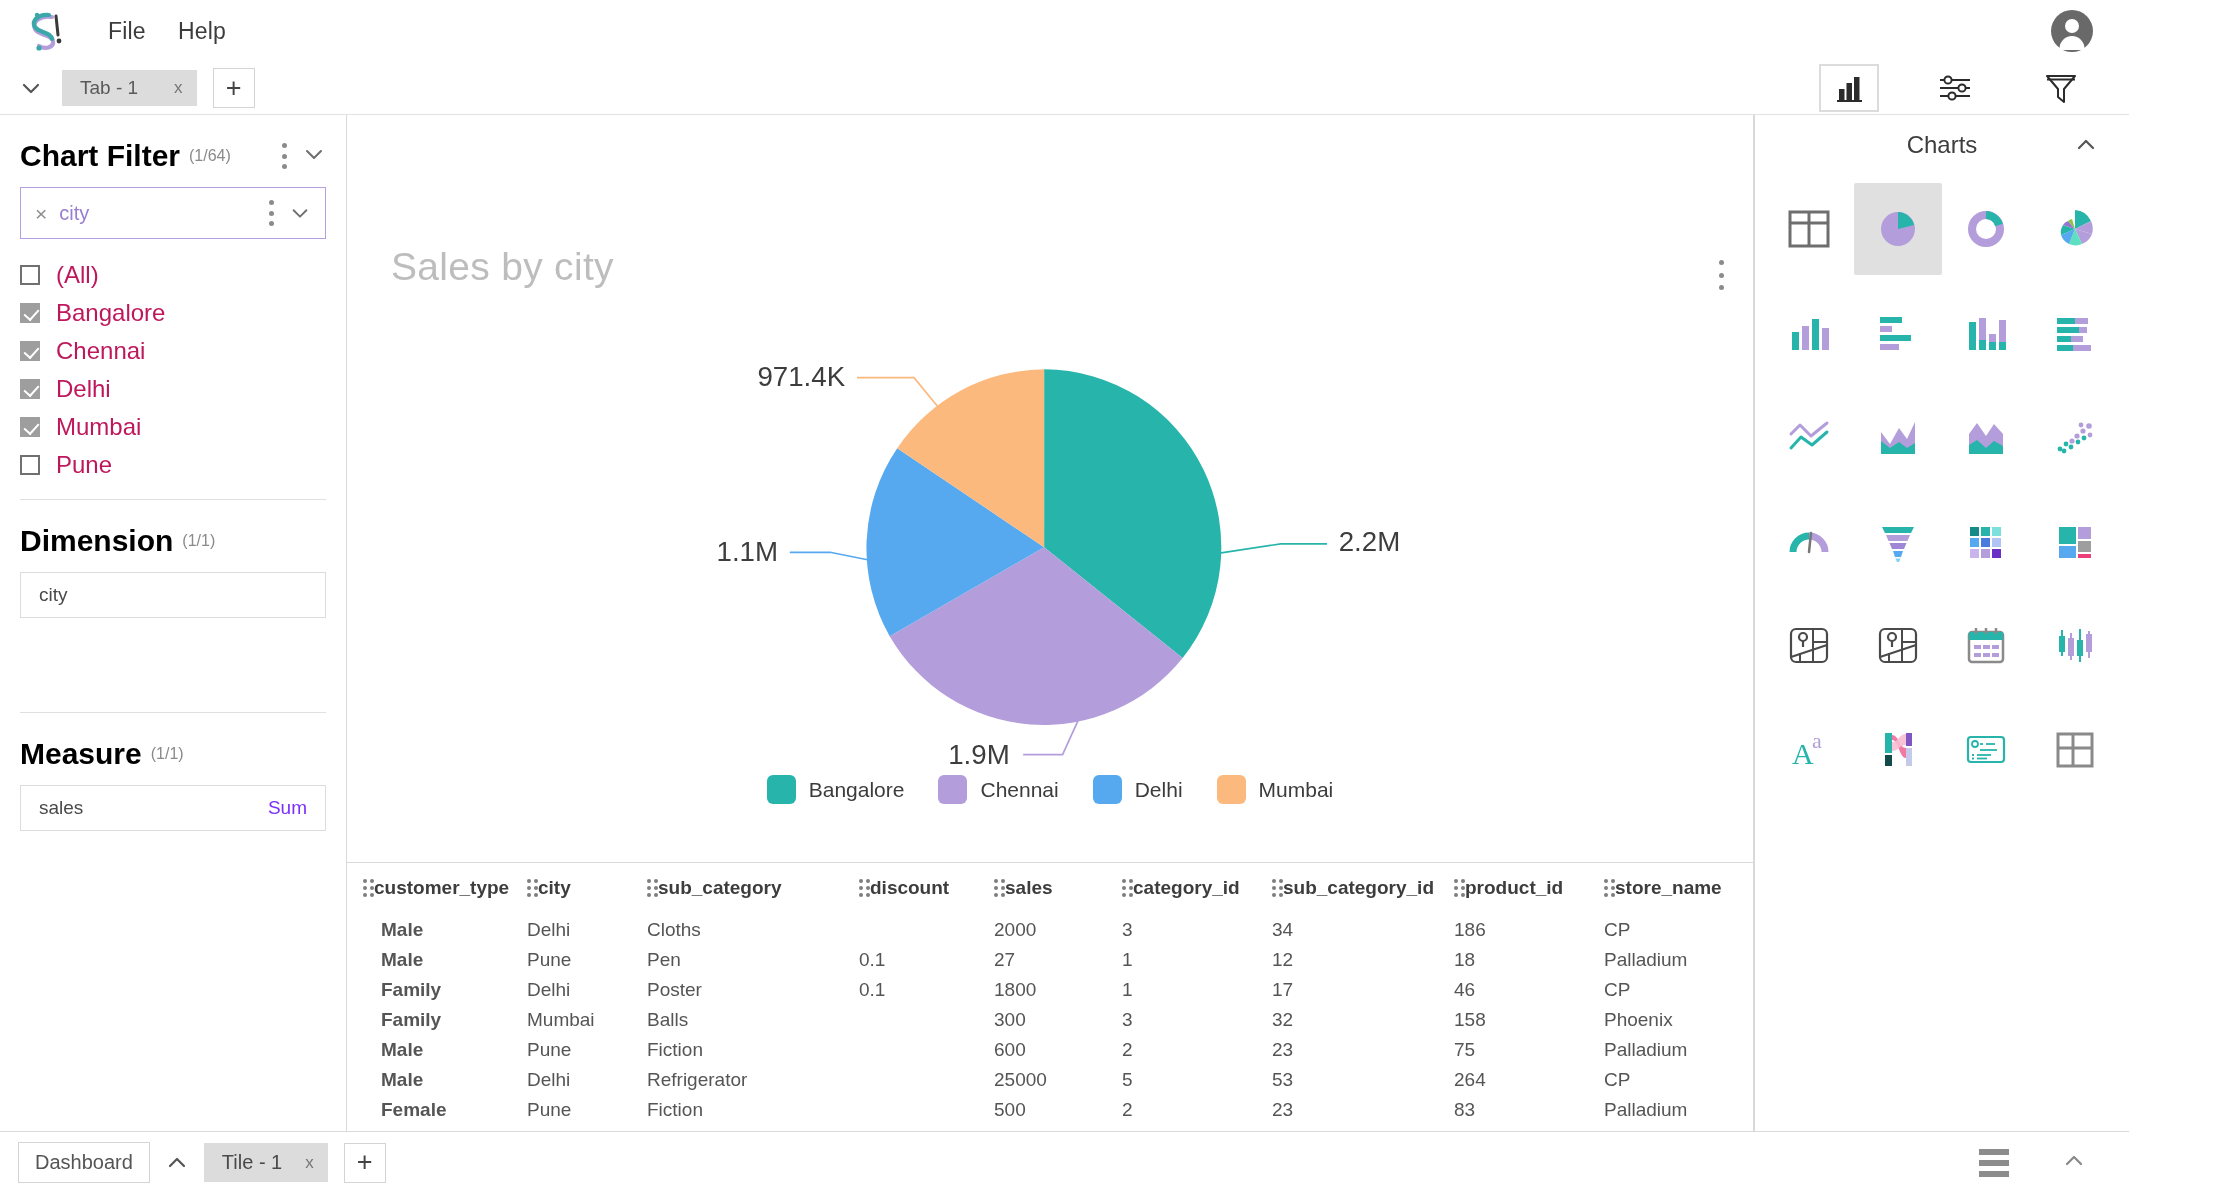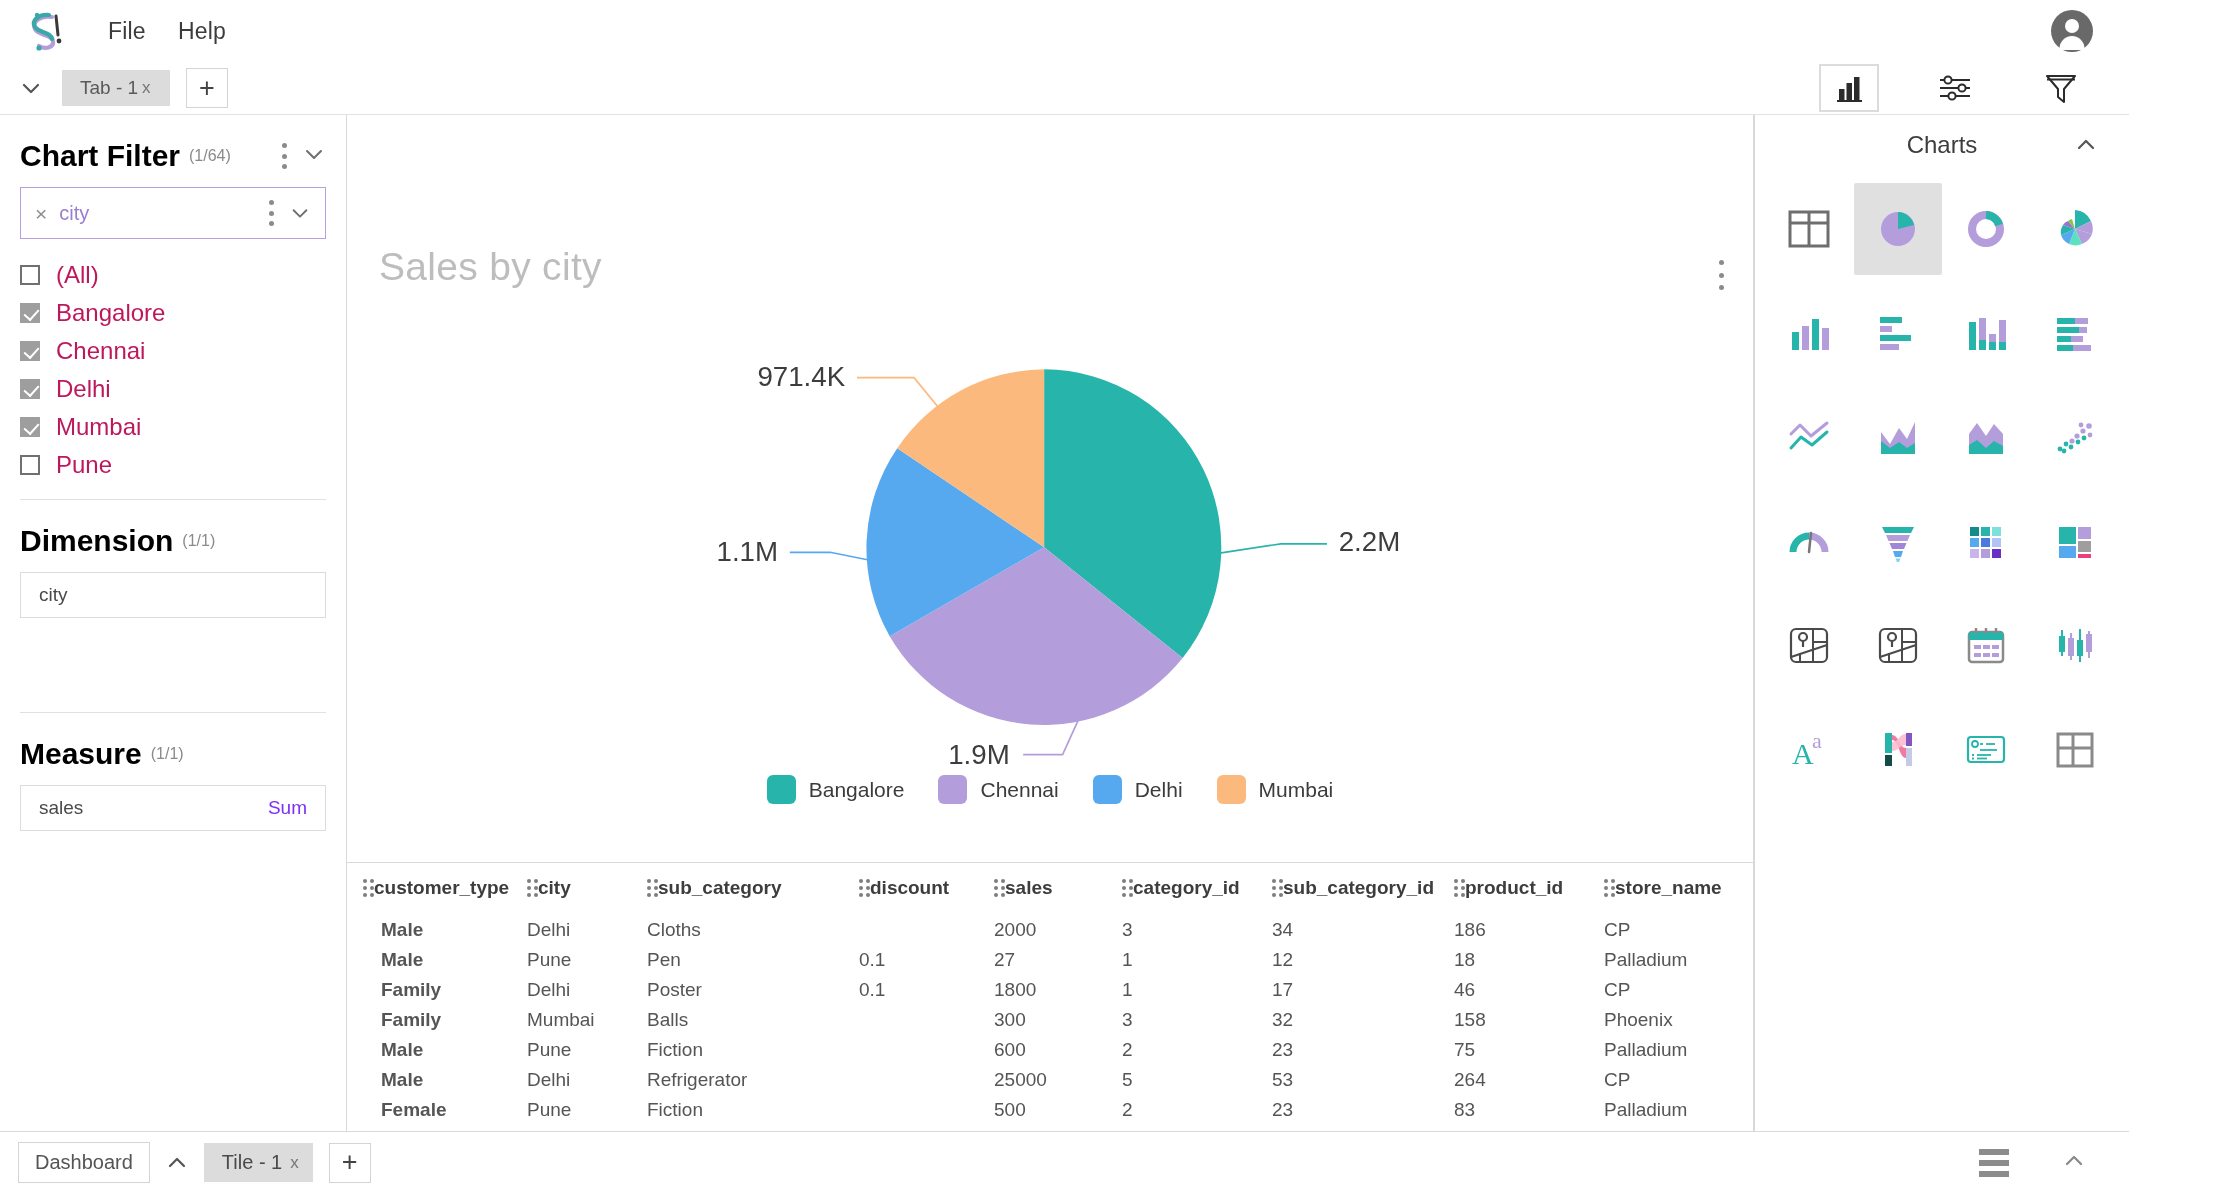--- a/index.html
+++ b/index.html
@@ -28,21 +28,21 @@
     width:25px;height:14px;border-radius:13px 13px 0 0;background:#fff; }
 
   
   .tabbar{
     height:53px; flex:0 0 53px; display:flex; align-items:center; padding:0 14px;
     background:#fff; border-bottom:1px solid #e2e2e2; position:relative;
   }
   .chev{ width:34px;height:34px; display:flex;align-items:center;justify-content:center; cursor:pointer;}
   .chev svg{ display:block; }
   .tab{
-    display:flex; align-items:center; gap:4px; background:#dcdcdc; color:#5a5a5a;
+    display:flex; align-items:center; gap:36px; background:#dcdcdc; color:#5a5a5a;
     padding:7px 14px 7px 18px; margin-left:14px; font-size:19px; cursor:pointer; min-width:108px;
   }
   .tab .x{ font-size:17px; color:#777; cursor:pointer; }
   .tab-add{
     margin-left:16px; width:42px;height:40px; border:1px solid #d4d4d4; background:#fff;
     display:flex;align-items:center;justify-content:center; font-size:27px; color:#444; cursor:pointer;
     line-height:1;
   }
   .tabbar-right{ margin-left:auto; display:flex; align-items:center; gap:46px; padding-right:24px;}
   .tb-btn{ width:60px;height:48px; display:flex;align-items:center;justify-content:center; cursor:pointer; }
@@ -98,21 +98,21 @@
     position:absolute; top:-11px; left:20px; background:#fff; padding:0 6px; font-size:15px; color:#757575;
   }
   .ds-val{ font-size:23px; color:#8a8a8a; }
   .ds-caret{ position:absolute; right:18px; top:50%; transform:translateY(-50%); }
   .ds-table{ margin-top:22px; font-size:21px; font-weight:bold; color:#27a7a7; cursor:pointer; }
 
   
   .center{ flex:1 1 auto; display:flex; flex-direction:column; min-width:0; border-right:1px solid #d9d9d9;}
   .chart-area{ flex:1 1 auto; position:relative; min-height:0; border-bottom:1px solid #d9d9d9; }
   .chart-title{
-    position:absolute; left:32px; top:130px; font-size:39px; color:#bdbdbd; letter-spacing:.3px;
+    position:absolute; left:44px; top:130px; font-size:39px; color:#bdbdbd; letter-spacing:.3px;
   }
   .chart-kebab{ position:absolute; right:28px; top:145px; }
   .piewrap{ position:absolute; left:0; right:0; top:0; bottom:0; }
   .legend{
     position:absolute; left:0; right:0; bottom:58px; display:flex; justify-content:center;
     align-items:center; gap:34px;
   }
   .lg{ display:flex; align-items:center; gap:13px; cursor:pointer; }
   .lg .sw{ width:29px;height:29px;border-radius:6px; }
   .lg .lb{ font-size:21px; color:#3c3c3c; }
@@ -148,21 +148,21 @@
   
   .bottombar{
     height:62px; flex:0 0 62px; border-top:1px solid #d9d9d9; display:flex; align-items:center;
     padding:0 18px; background:#fff;justify-content:flex-end;
   }
   .btn-outline{
     border:1px solid #d4d4d4; background:#fff; padding:8px 16px; font-size:20px; color:#555; cursor:pointer;
   }
   .bb-caret{ margin:0 14px; cursor:pointer; display:flex; align-items:center;}
   .tile{
-    display:flex; align-items:center; gap:8px; background:#dcdcdc; color:#4a4a4a;
+    display:flex; align-items:center; gap:23px; background:#dcdcdc; color:#4a4a4a;
     padding:8px 14px 8px 18px; font-size:20px; cursor:pointer;
   }
   .tile .x{ font-size:17px; color:#777; }
   .bb-add{
     margin-left:16px; width:42px;height:40px; border:1px solid #d4d4d4; background:#fff;
     display:flex;align-items:center;justify-content:center; font-size:27px; color:#444; cursor:pointer; line-height:1;
   }
   .bb-right{ margin-left:auto; display:flex; align-items:center; gap:52px; padding-right:24px; }
   .hamb{ display:flex; flex-direction:column; gap:5px; cursor:pointer; }
   .hamb i{ display:block; width:30px;height:6px;background:#8c8c8c; }

